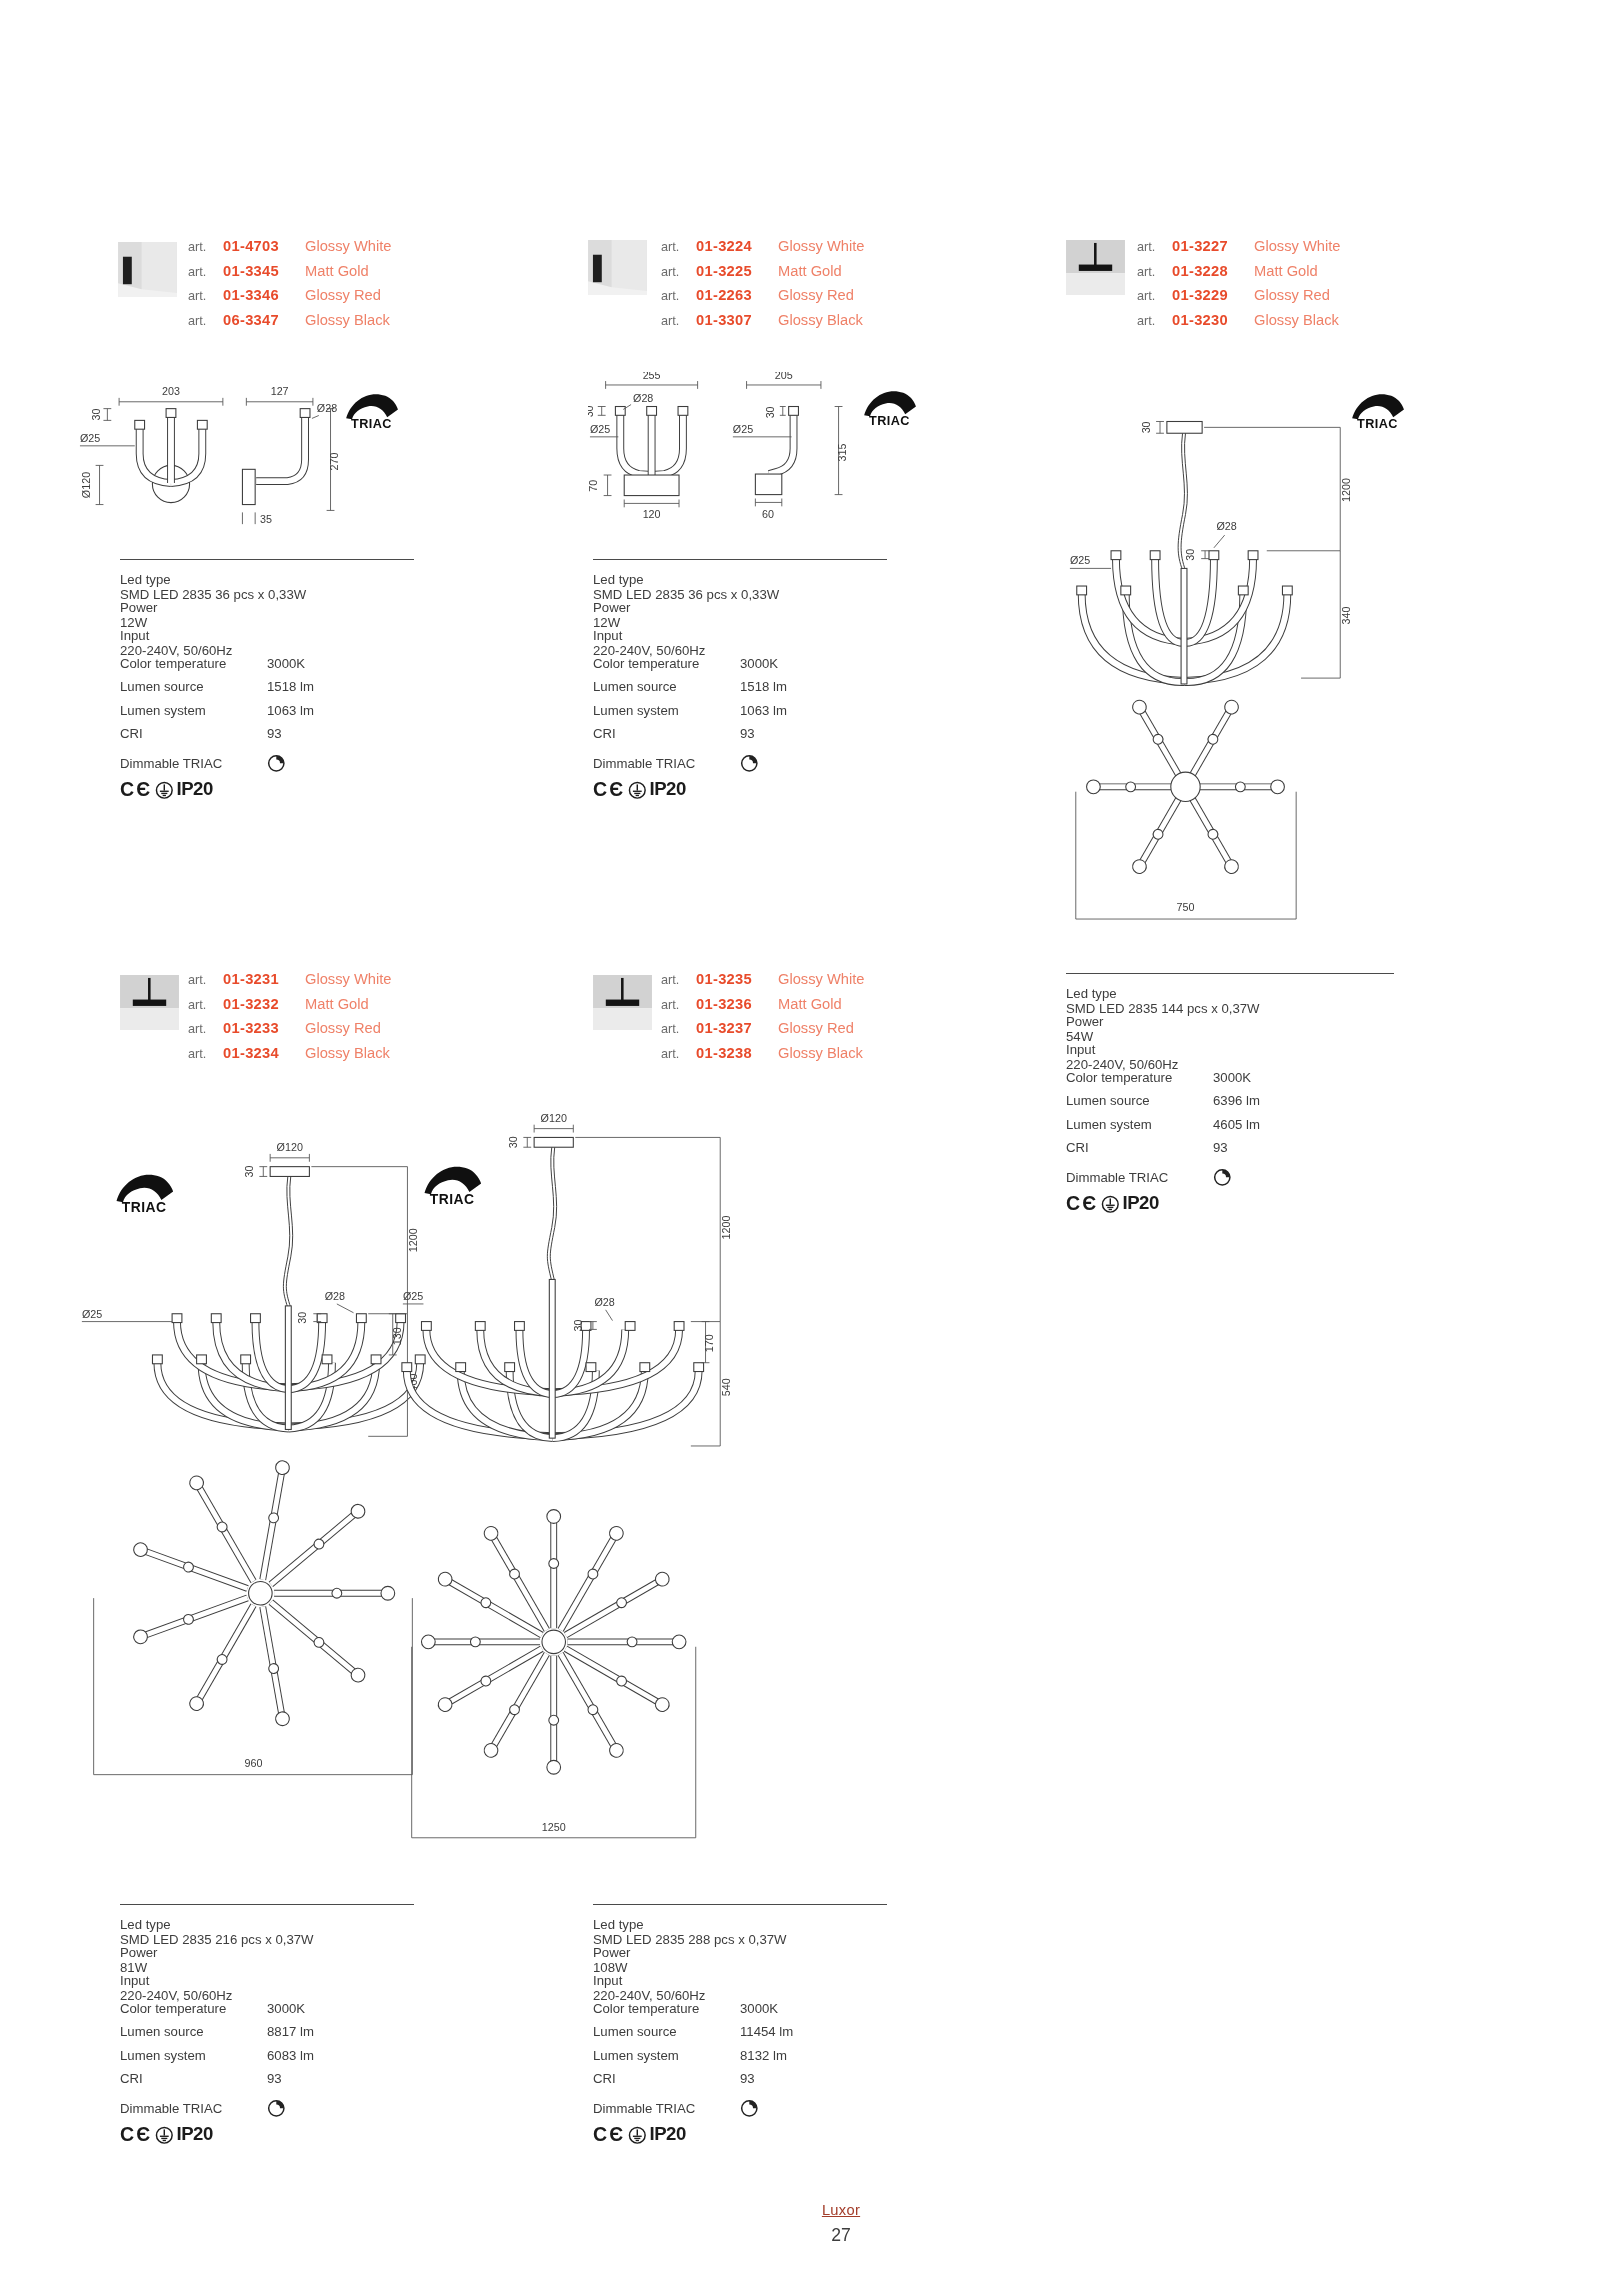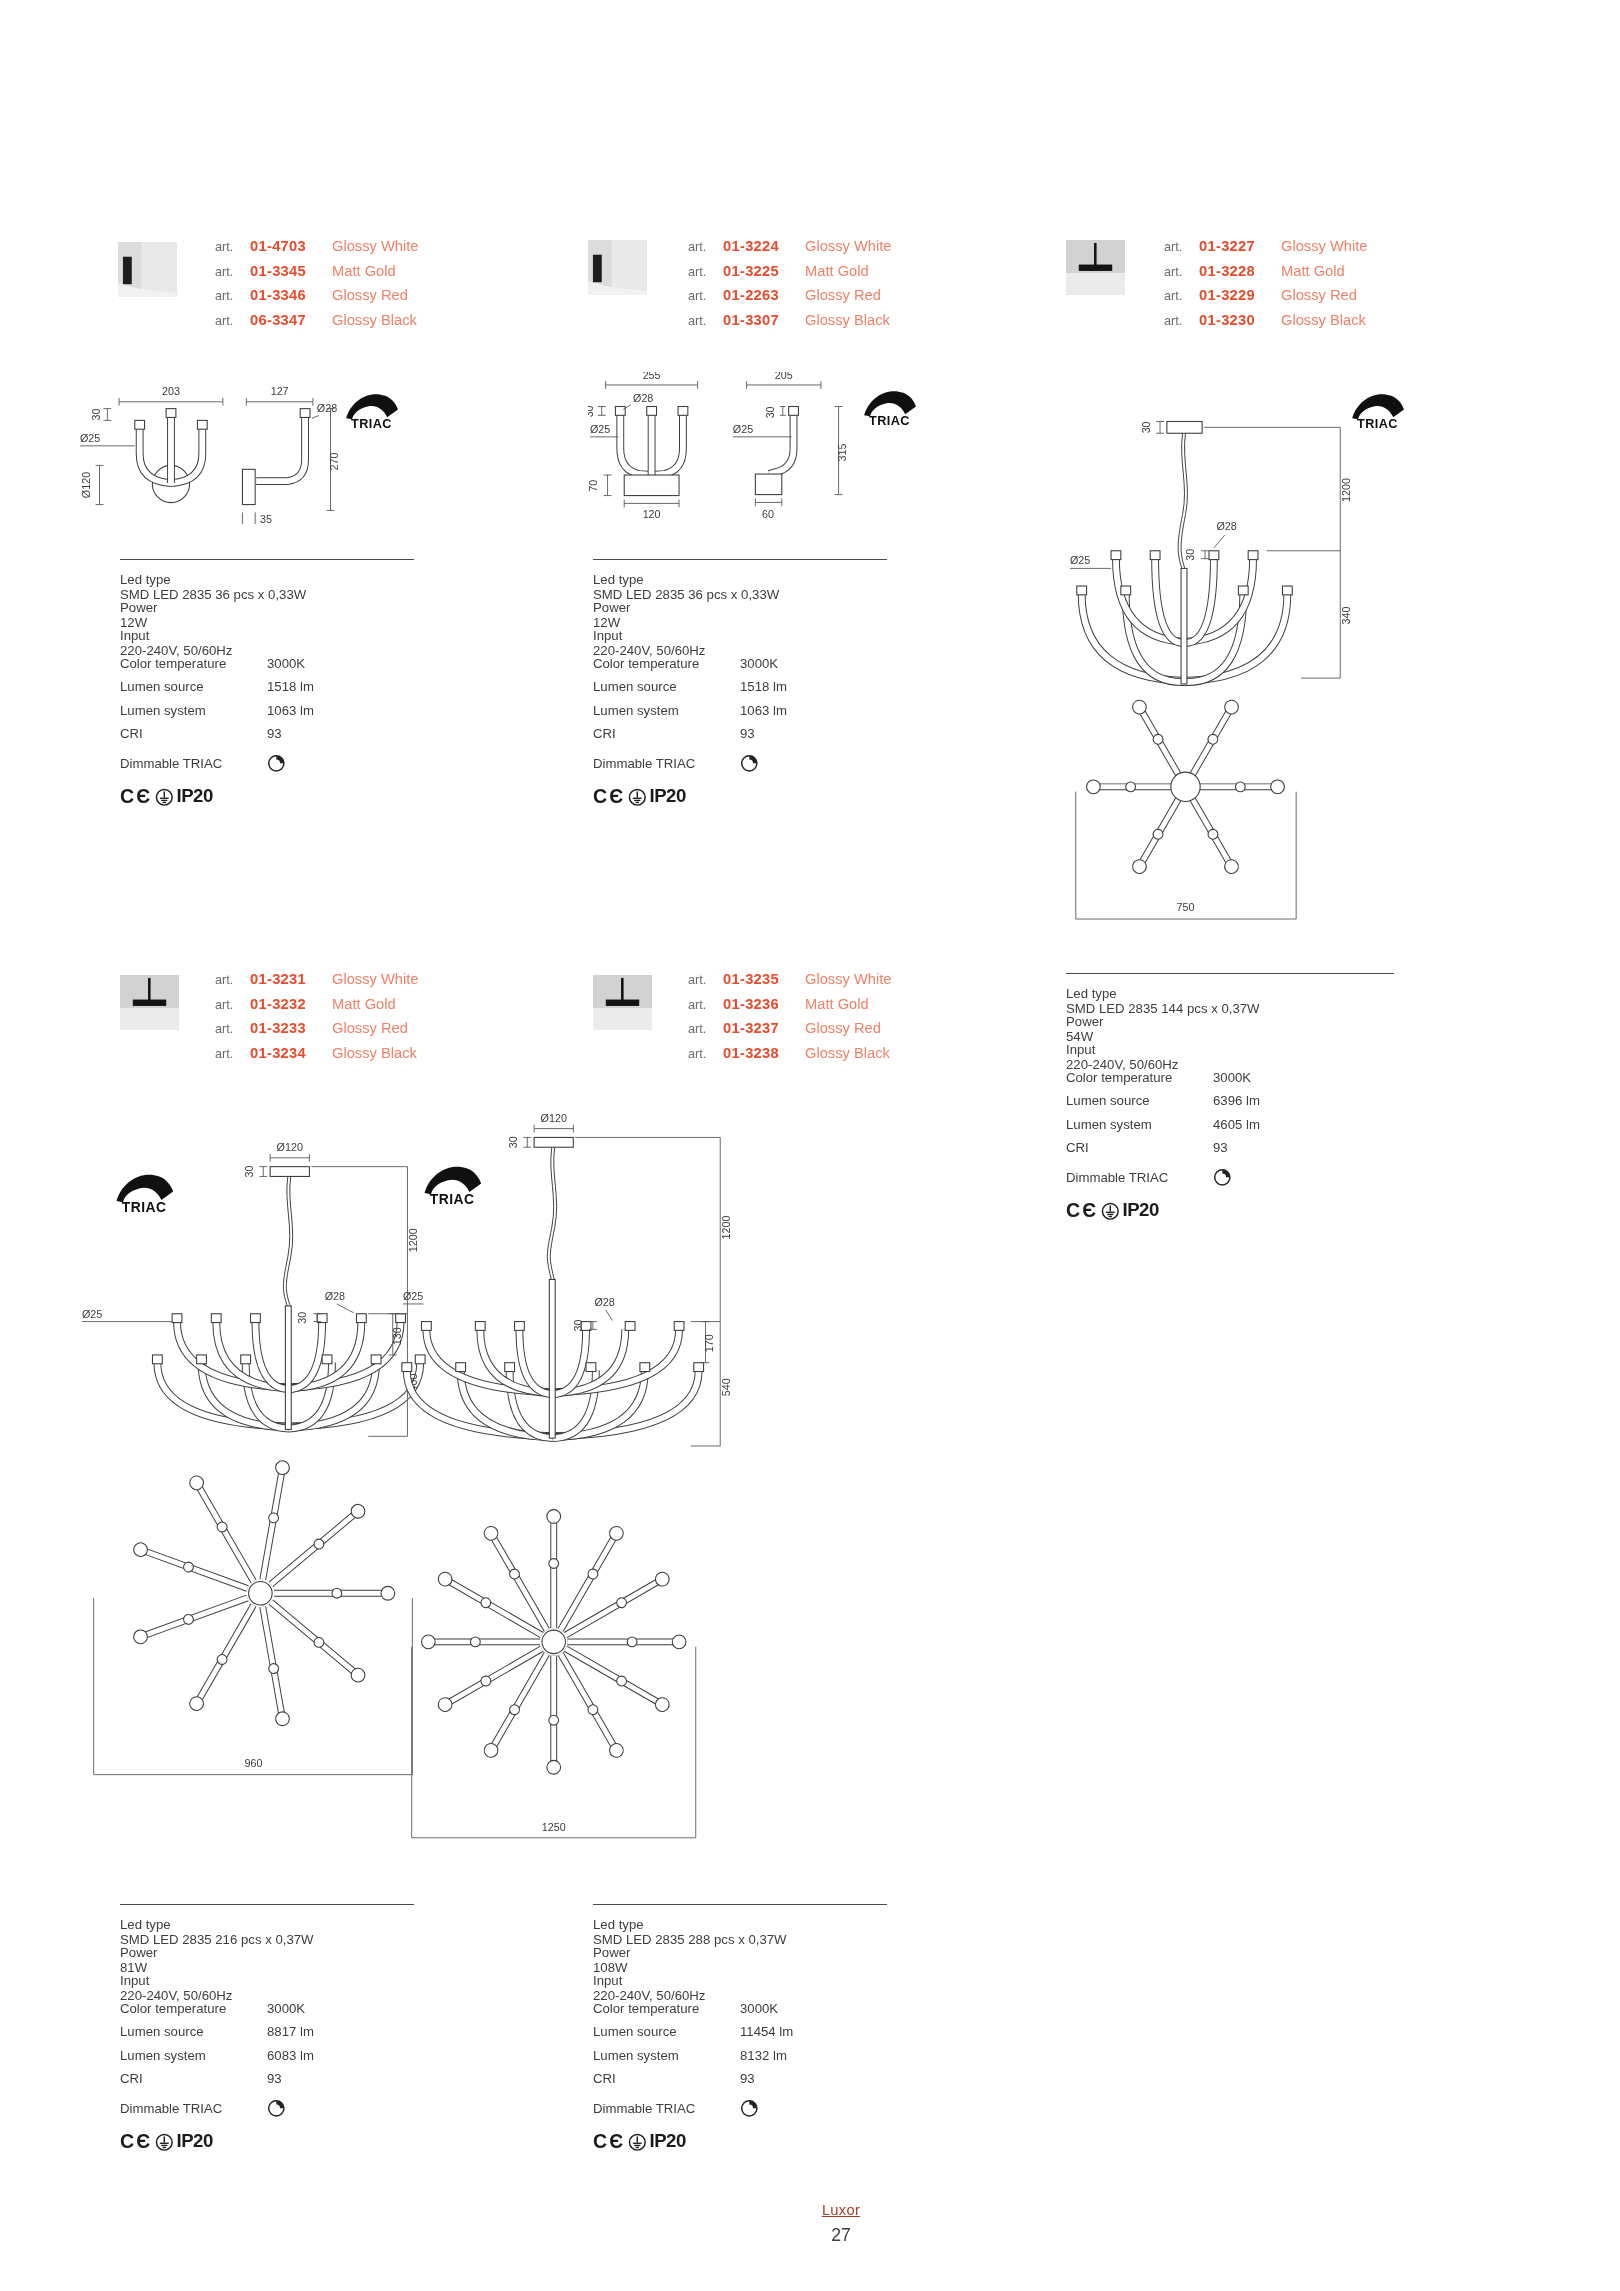--- a/index.html
+++ b/index.html
@@ -1,31 +1,31 @@
 <!DOCTYPE html>
 <html><head>
 <meta charset="utf-8">
 <style>
   html,body{margin:0;padding:0;background:#ffffff;}
   #page{position:relative;width:1620px;height:2292px;background:#fff;overflow:hidden;
         font-family:"Liberation Sans",sans-serif;color:#3d3d3d;}
   .thumb{position:absolute;}
   .art-block{position:absolute;}
   .art-row{display:flex;align-items:baseline;height:24.5px;}
-  .art-label{font-size:12.7px;color:#6b6b6b;width:35px;flex:none;margin-left:27px;}
+  .art-label{font-size:12.7px;color:#6b6b6b;width:35px;flex:none;}
   .art-code{font-size:14.7px;font-weight:bold;color:#e84b2b;width:82px;flex:none;letter-spacing:0.3px;}
   .art-finish{font-size:14.7px;color:#ef8168;white-space:nowrap;}
   .spec-table{position:absolute;border-top:1px solid #4a4a4a;padding-top:11.8px;}
   .spec-row{display:flex;height:23.5px;font-size:13.2px;color:#3d3d3d;align-items:flex-start;}
   .spec-row.big{height:28px;flex-direction:column;}
   .spec-label{width:147px;flex:none;}
   .spec-value{white-space:nowrap;}
   .dim-row{height:26.5px;align-items:center;}
   .dimmer-wrap{display:flex;align-items:center;}
-  .ce-row{display:flex;align-items:center;margin-top:7px;height:25.5px;}
+  .ce-row{display:flex;align-items:center;margin-top:0;height:25.5px;}
   .ce-mark{font-size:19.6px;font-weight:bold;letter-spacing:2px;color:#1b1b1b;}
   .earth-wrap{display:flex;margin:2px 2.9px 0 2.9px;}
   .ip-mark{font-size:18.6px;font-weight:800;letter-spacing:-0.5px;color:#1b1b1b;}
   .drawing{position:absolute;}
   .triac{position:absolute;}
   .triac-text{font-size:13px;font-weight:bold;fill:#101010;letter-spacing:.4px;
               font-family:"Liberation Sans",sans-serif;}
   .triac-arc{fill:#101010;}
   .tube-o{fill:none;stroke:#3d3d3d;stroke-width:8;}
   .tube-i{fill:none;stroke:#ffffff;stroke-width:6;}

